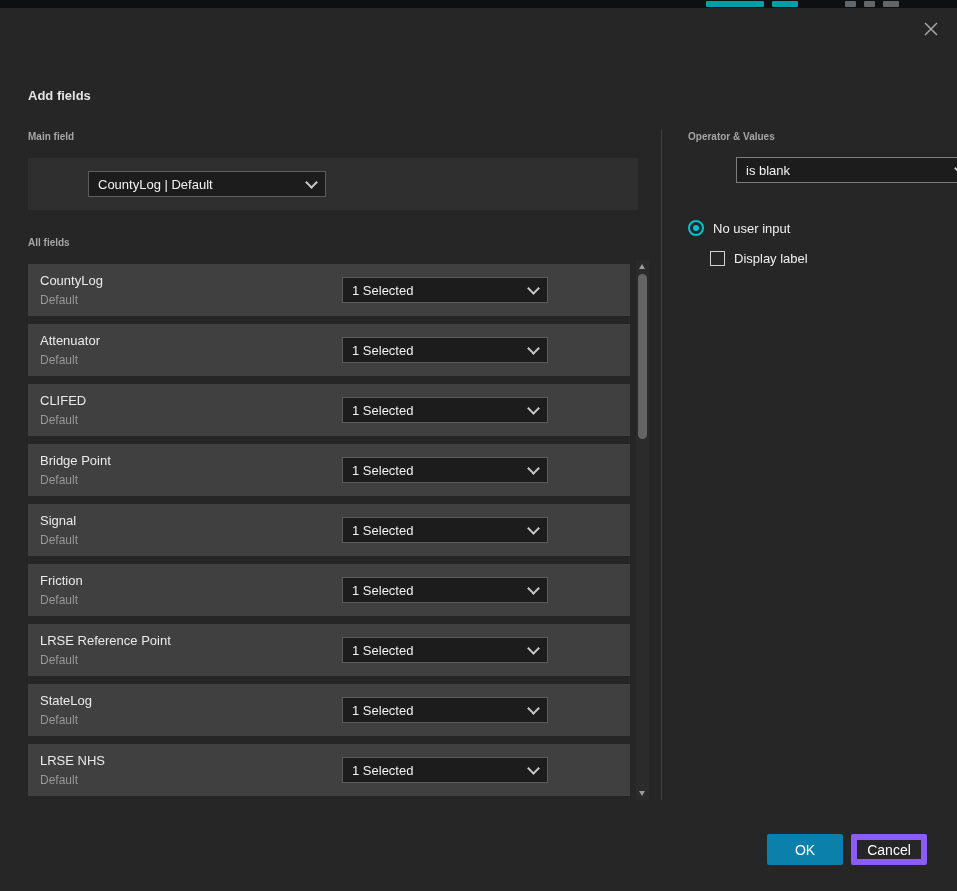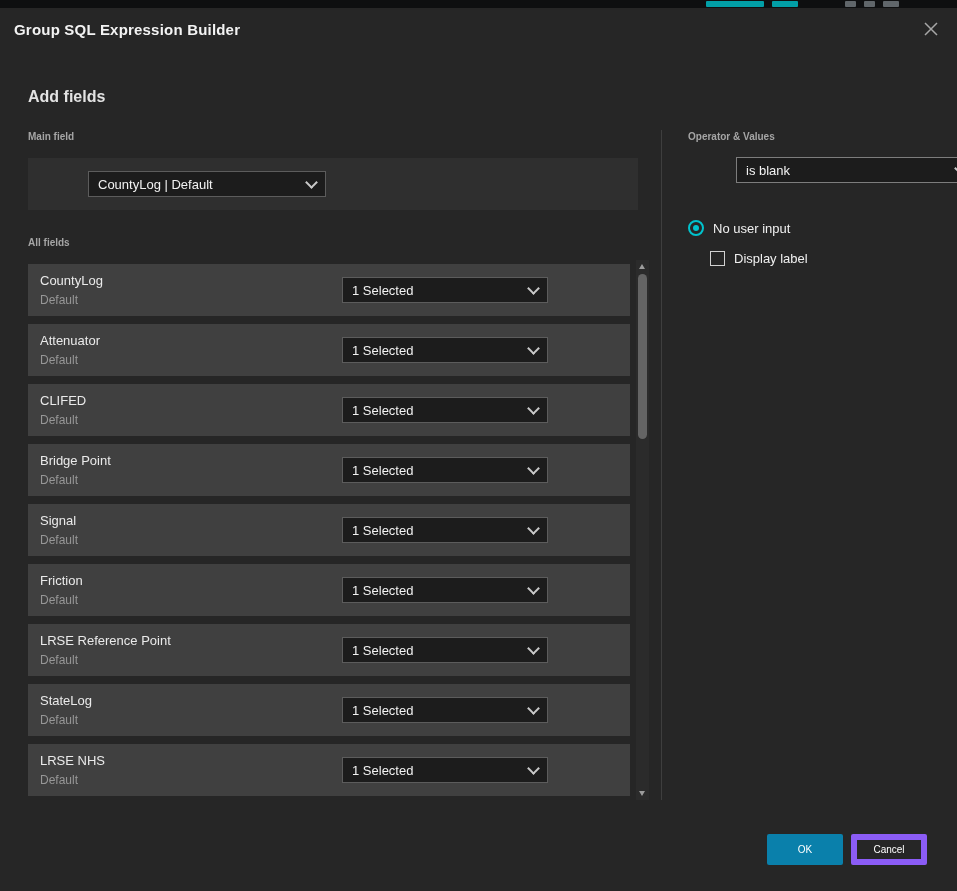--- a/index.html
+++ b/index.html
@@ -23,21 +23,21 @@
   .frag-gray-1{left:845px;width:11px;background:#97a0a6;opacity:.6;}
   .frag-gray-2{left:864px;width:11px;background:#97a0a6;opacity:.6;}
   .frag-gray-3{left:883px;width:16px;background:#97a0a6;opacity:.6;}
 
   .dialog{position:absolute;top:8px;left:0;width:957px;height:883px;background:#262626;}
 
   .dialog-header{position:absolute;top:0;left:0;right:0;height:42px;display:flex;align-items:center;padding:0 14px;box-sizing:border-box;}
   .dialog-title{font-size:15px;font-weight:bold;color:#f3f3f3;letter-spacing:.2px;}
   .close-btn{margin-left:auto;width:24px;height:24px;display:flex;align-items:center;justify-content:center;cursor:pointer;color:#a6a6a6;}
 
-  .section-title{position:absolute;left:28px;top:80px;font-size:16px;font-weight:bold;color:#e3e3e3;}
+  .section-title{position:absolute;left:28px;top:80px;font-size:13px;font-weight:bold;color:#e3e3e3;}
   .group-label{position:absolute;font-size:10px;font-weight:bold;color:#a5a5a5;}
   .main-field-label{left:28px;top:123px;}
   .all-fields-label{left:28px;top:229px;}
   .operator-label{left:688px;top:123px;}
 
   .main-field-band{position:absolute;left:28px;top:150px;width:610px;height:52px;background:#2f2f2f;}
 
   .dropdown{
     box-sizing:border-box;display:flex;align-items:center;gap:8px;
     padding:0 9px;height:26px;background:#1c1c1c;border:1px solid #5c5c5c;
@@ -69,39 +69,38 @@
 
   .radio-row{position:absolute;left:688px;top:212px;display:flex;align-items:center;gap:9px;cursor:pointer;}
   .radio-outer{box-sizing:border-box;flex:none;width:16px;height:16px;border:2px solid var(--accent);border-radius:50%;display:flex;align-items:center;justify-content:center;}
   .radio-dot{width:6px;height:6px;border-radius:50%;background:var(--accent);}
   .option-label{font-size:13px;color:#f0f0f0;}
 
   .checkbox-row{position:absolute;left:710px;top:243px;display:flex;align-items:center;gap:9px;cursor:pointer;}
   .checkbox{box-sizing:border-box;flex:none;width:15px;height:15px;border:1px solid #d2d2d2;background:transparent;}
 
   .footer{position:absolute;right:30px;bottom:26px;display:flex;gap:8px;}
-  .btn{box-sizing:border-box;width:76px;height:31px;display:flex;align-items:center;justify-content:center;font-size:10px;border-radius:2px;cursor:pointer;margin-top:12px;}
+  .btn{box-sizing:border-box;width:76px;height:31px;display:flex;align-items:center;justify-content:center;font-size:14px;border-radius:2px;cursor:pointer;margin-top:12px;}
   .btn-ok{background:var(--ok);color:#ffffff;}
   .btn-cancel{background:transparent;border:6px solid #8b5cf6;color:#ffffff;}
 </style>
 </head>
 <body>
 
 <div class="app-strip">
   <div class="frag frag-teal-1"></div>
   <div class="frag frag-teal-2"></div>
   <div class="frag frag-gray-1"></div>
   <div class="frag frag-gray-2"></div>
   <div class="frag frag-gray-3"></div>
 </div>
 
 <div class="dialog">
 
   <div class="dialog-header">
-    <span class="dialog-title">Group SQL Expression Builder</span>
     <span class="close-btn">
       <svg width="16" height="16" viewBox="0 0 16 16">
           <path d="M2 2 L14 14 M14 2 L2 14" stroke="currentColor" stroke-width="1.5"></path>
         </svg>
     </span>
   </div>
 
   <div class="section-title">Add fields</div>
 
   <div class="group-label main-field-label">Main field</div>

